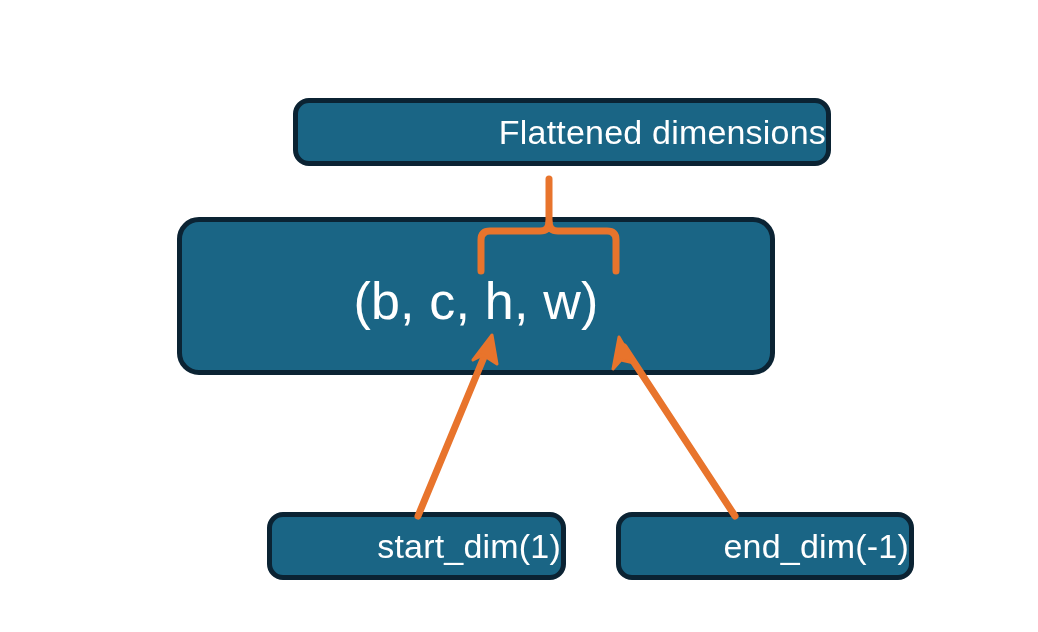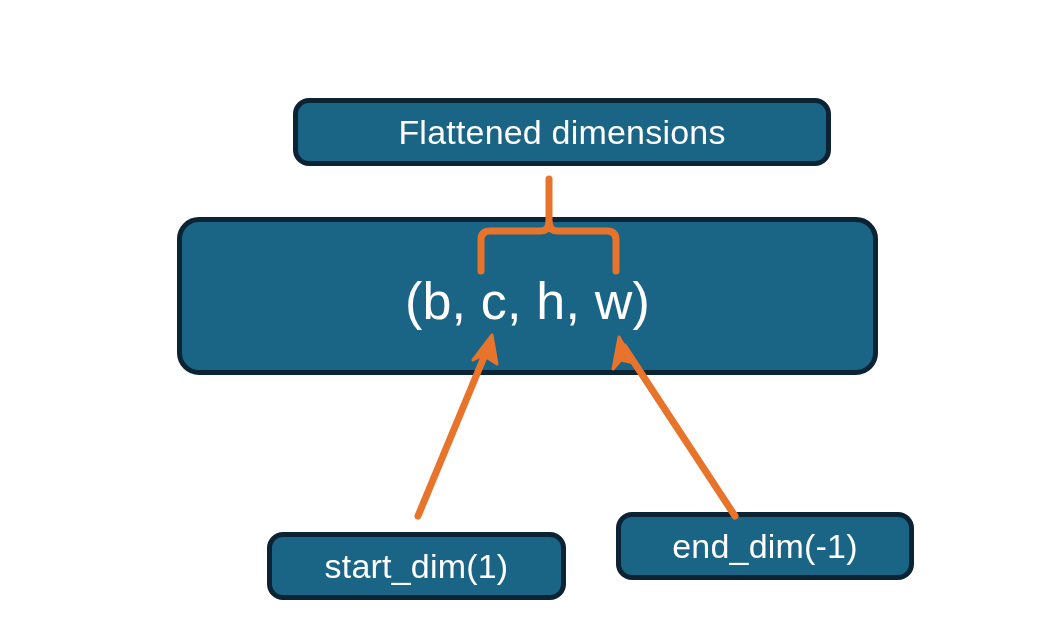--- a/index.html
+++ b/index.html
@@ -18,51 +18,51 @@
     overflow: hidden;
   }
   .node {
     position: absolute;
     box-sizing: border-box;
     background: #1a6585;
     border: 5px solid #0b2333;
     border-radius: 16px;
     display: flex;
     align-items: center;
-    justify-content: center;
+    justify-content: flex-end;
     color: #ffffff;
     font-family: "Liberation Sans", sans-serif;
     font-weight: 400;
     letter-spacing: 0.2px;
     z-index: 1;
   }
   #node-flattened {
     left: 293px;
     top: 98px;
     width: 538px;
     height: 68px;
     font-size: 34px;
   }
   #node-tuple {
     left: 177px;
     top: 217px;
-    width: 701px;
+    width: 598px;
     height: 158px;
     border-radius: 22px;
     font-size: 52px;
     align-items: center;
     justify-content: center;
   }
   #node-tuple .tuple-text {
     display: block;
     margin-top: 10px;
   }
   #node-start {
     left: 267px;
-    top: 532px;
+    top: 512px;
     width: 299px;
     height: 68px;
     font-size: 34px;
   }
   #node-end {
     left: 580px;
     top: 512px;
     width: 298px;
     height: 68px;
     font-size: 34px;

